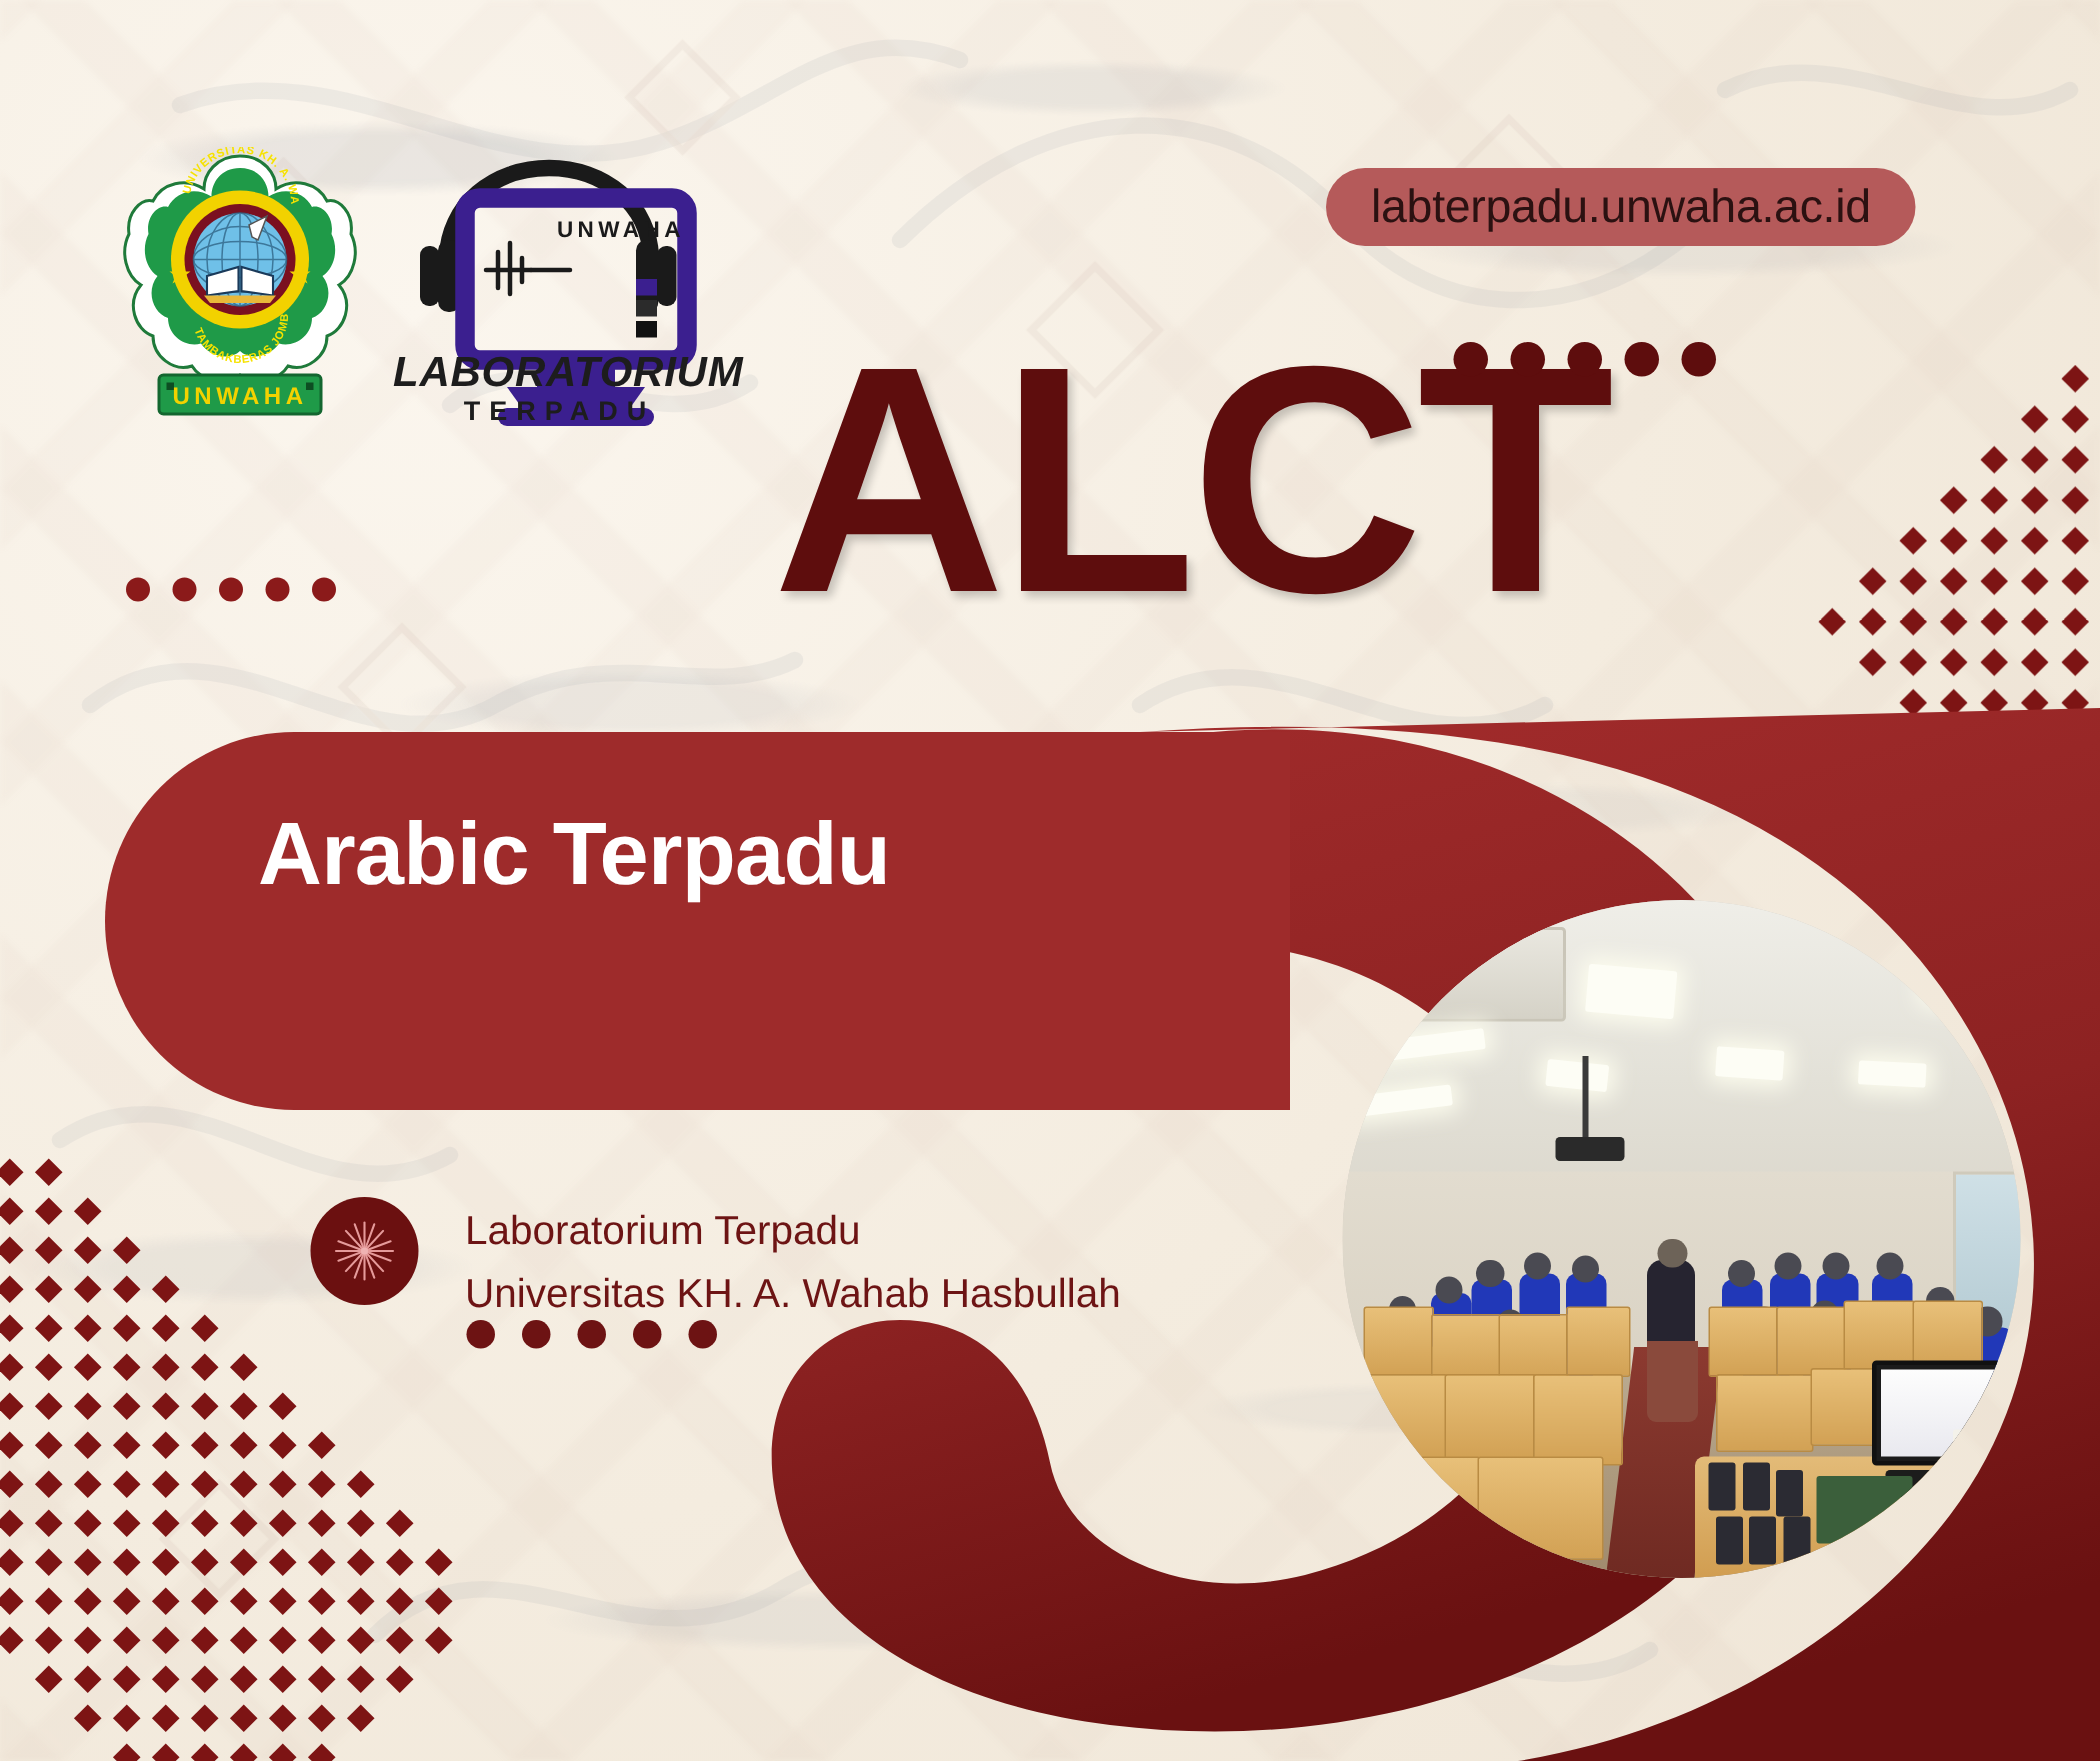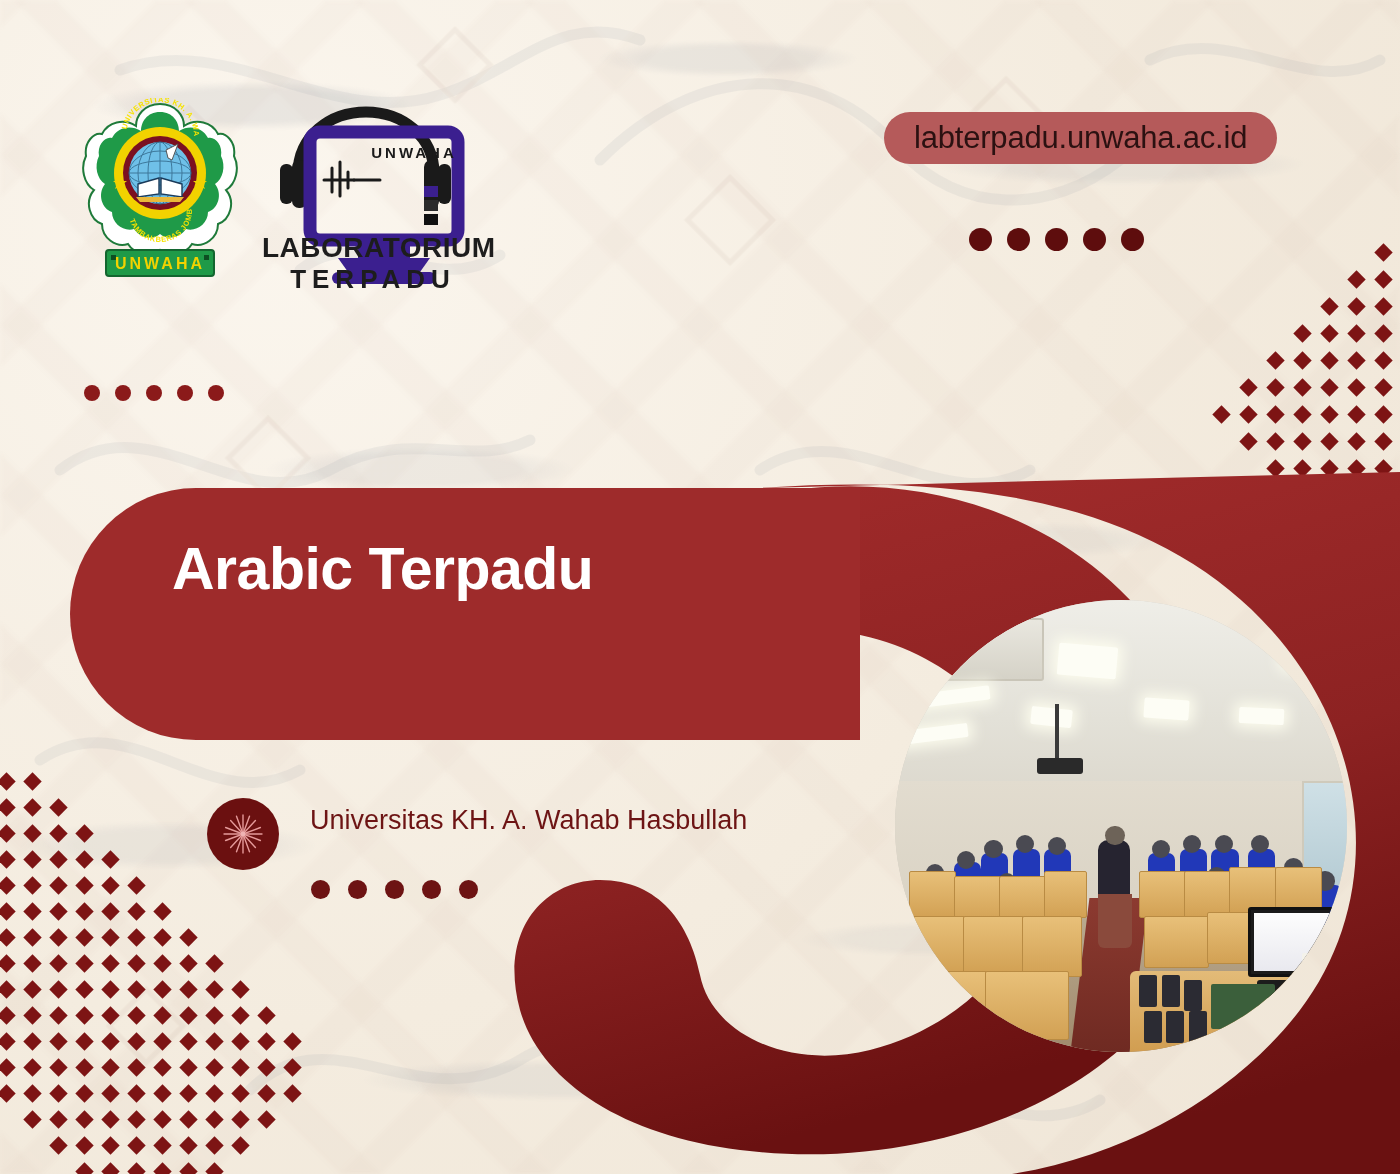--- a/index.html
+++ b/index.html
@@ -268,22 +268,22 @@
     width: 222px; height: 195px;
   }
   .lab-caption {
     position: absolute;
     left: 262px; top: 232px;
     width: 222px;
     text-align: center;
     color: #1d1d1d;
     font-weight: 700;
   }
-  .lab-caption .l1 { font-size: 28px; letter-spacing: .5px; display: block; }
-  .lab-caption .l2 { font-size: 26px; letter-spacing: 6px; display: block; }
+  .lab-caption .l1 { font-size: 28px; letter-spacing: .5px; display: block; font-style: italic; }
+  .lab-caption .l2 { font-size: 18px; letter-spacing: 6px; display: block; }
 </style>
 </head>
 <body>
 
 <div id="poster">
 
   <div class="bg-base"></div>
   <div class="bg-diamonds"></div>
   <div class="bg-calli"></div>
   <svg class="bg-strokes" width="1400" height="1174" viewBox="0 0 1400 1174">
@@ -612,20 +612,21 @@
       <div class="ph-phones" style="left:60%; top:91%; width:4%;  height:7%;"></div>
       <div class="ph-phones" style="left:65%; top:91%; width:4%;  height:7%;"></div>
       <div class="ph-phones" style="left:70%; top:85%; width:14%; height:10%; background:#3b5f3b;"></div>
       <div class="ph-paper" style="left:88%; top:92%; width:12%; height:8%; transform:rotate(-6deg);"></div>
       <div class="ph-paper" style="left:90%; top:78%; width:7%;  height:5%;"></div>
     </div>
   </div>
 
   <div class="url-badge">labterpadu.unwaha.ac.id</div>
 
+  <div class="alct">ALCT</div>
   <div class="alct-dots" id="alct-dots">
       <i></i>
       <i></i>
       <i></i>
       <i></i>
       <i></i>
     </div>
 
   <div class="headline"></div>
   <div class="headline-text">
@@ -657,20 +658,21 @@
         <line x1="23" y1="23" x2="5.6" y2="29.5"></line>
         <line x1="23" y1="23" x2="4" y2="23"></line>
         <line x1="23" y1="23" x2="5.6" y2="16.5"></line>
         <line x1="23" y1="23" x2="10.6" y2="9.6"></line>
         <line x1="23" y1="23" x2="16.5" y2="5.2"></line>
       </g>
       <circle cx="23" cy="23" r="2.4" fill="#efb3b3"></circle>
     </svg>
   </div>
   <div class="footer-text">
+    <div>Laboratorium Terpadu</div>
     <div>Universitas KH. A. Wahab Hasbullah</div>
   </div>
   <div class="footer-dots" id="footer-dots">
       <i></i>
       <i></i>
       <i></i>
       <i></i>
       <i></i>
     </div>
 

